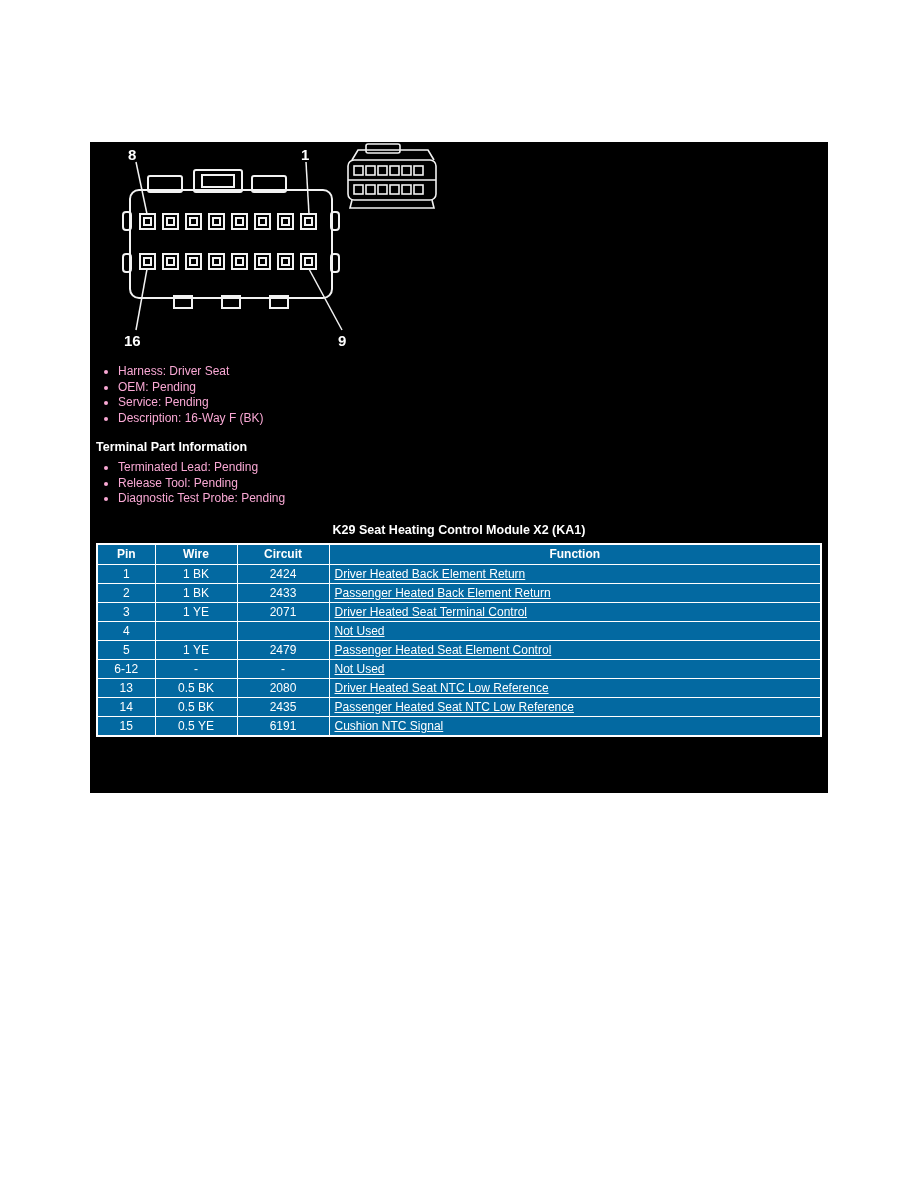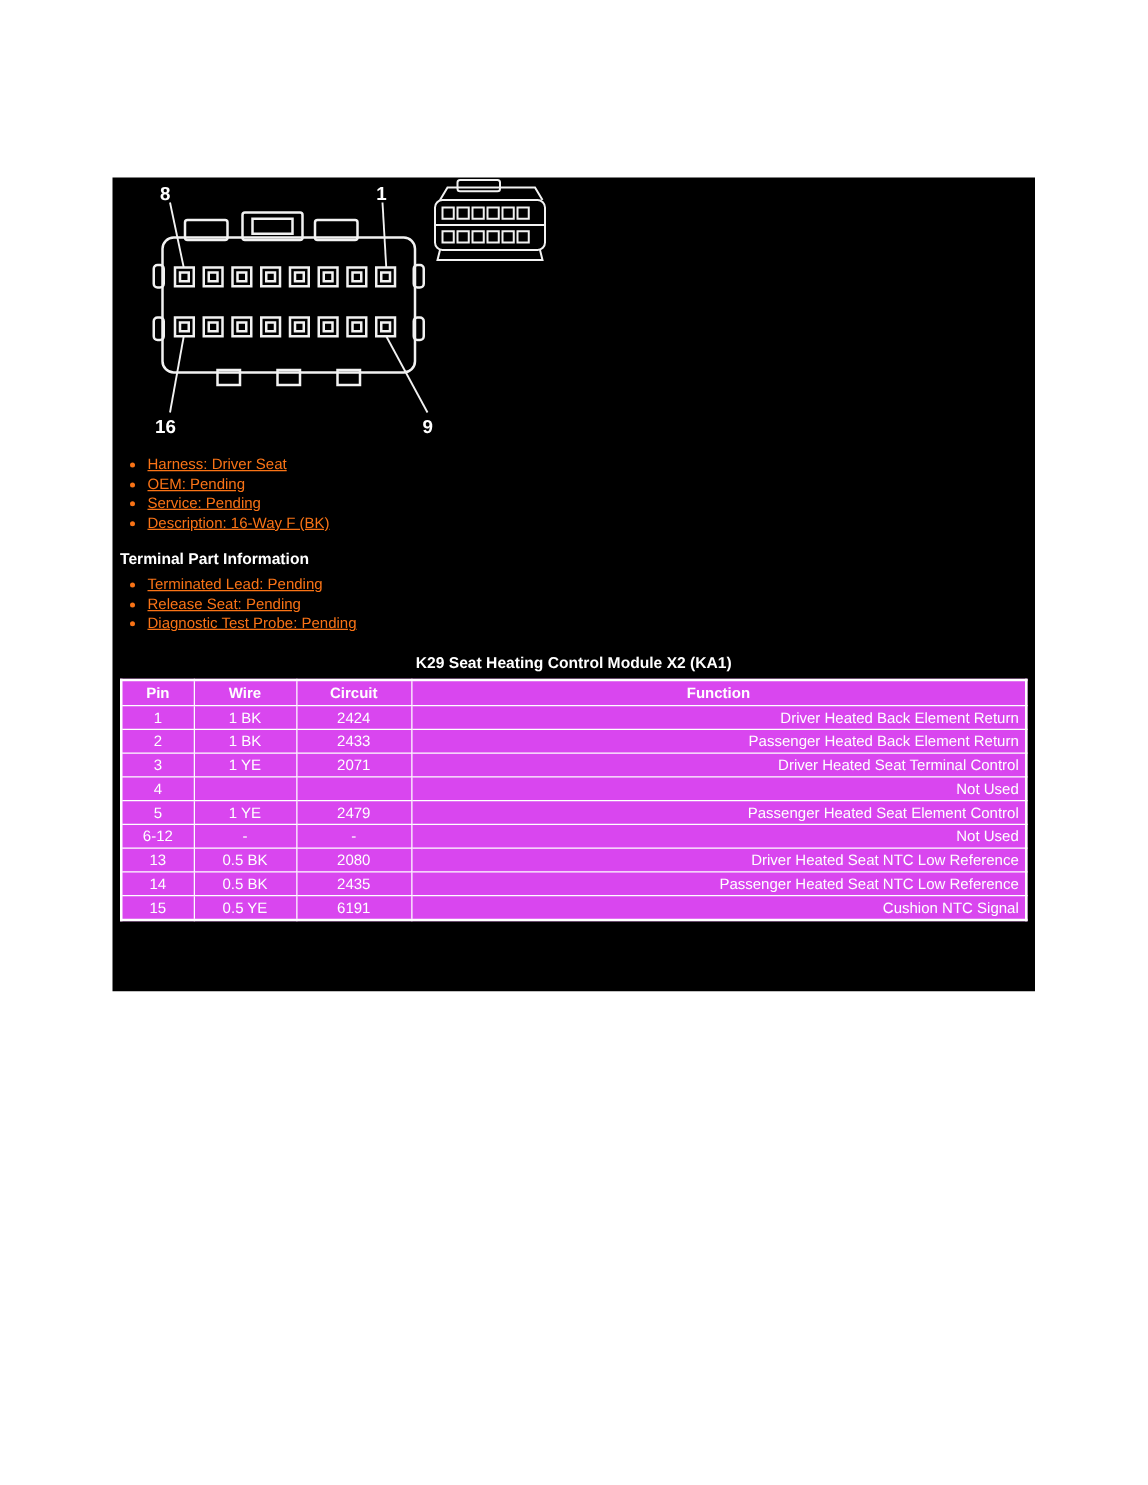--- a/index.html
+++ b/index.html
@@ -9,35 +9,35 @@
     position:absolute; left:90px; top:142px; width:738px; height:651px;
     background:#000000; color:#ffffff;
   }
   .diagram { position:relative; width:738px; height:222px; }
   .diagram svg { display:block; }
   .pin-label { font-family:"Liberation Sans", sans-serif; font-size:15px; font-weight:bold; fill:#ffffff; }
 
   .info { padding:0 4px 0 4px; }
   .section-title { font-size:12.5px; font-weight:bold; margin:14px 0 6px 2px; }
   ul.bullets { list-style:disc; margin:0 0 2px 24px; }
-  ul.bullets li { font-size:12px; line-height:15.5px; color:#f97316;text-decoration:underline; }
+  ul.bullets li { font-size:12px; line-height:15.5px; color:#f9a8d4; }
 
   .table-wrap { margin-top:16px; }
   .tbl-title { text-align:center; font-size:12.5px; font-weight:bold; margin-bottom:6px; }
   table.pin-table {
     width:726px; margin:0 auto; border-collapse:collapse;
-    border:2px solid #ffffff; background:#d946ef;
+    border:2px solid #ffffff; background:#0369a1;
   }
   table.pin-table th, table.pin-table td {
     border:1px solid #ffffff; font-size:12px; color:#ffffff;
     height:19px; padding:1px 5px; white-space:nowrap; overflow:hidden;
   }
   table.pin-table th { font-weight:bold; text-align:center; height:21px; }
   td.c { text-align:center; }
-  td.l { text-align:right; }
+  td.l { text-align:left;text-decoration:underline; }
   col.pin { width:58px; } col.wire { width:82px; } col.circuit { width:92px; } col.func { width:auto; }
 </style>
 </head>
 <body>
 
 <div class="page">
   <div class="panel">
 
     <div class="diagram">
       <svg width="738" height="222" viewBox="0 0 738 222">
@@ -132,21 +132,21 @@
     <div class="info">
       <ul class="bullets">
         <li>Harness: Driver Seat</li>
         <li>OEM: Pending</li>
         <li>Service: Pending</li>
         <li>Description: 16-Way F (BK)</li>
       </ul>
       <div class="section-title">Terminal Part Information</div>
       <ul class="bullets">
         <li>Terminated Lead: Pending</li>
-        <li>Release Seat: Pending</li>
+        <li>Release Tool: Pending</li>
         <li>Diagnostic Test Probe: Pending</li>
       </ul>
     </div>
 
     <div class="table-wrap">
       <div class="tbl-title">K29 Seat Heating Control Module X2 (KA1)</div>
       <table class="pin-table">
         <colgroup>
             <col class="pin">
             <col class="wire">

